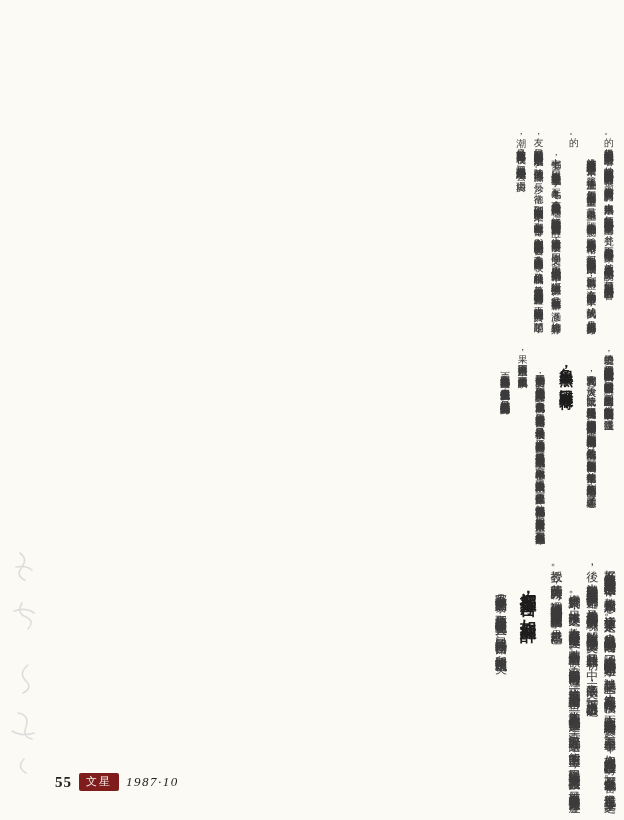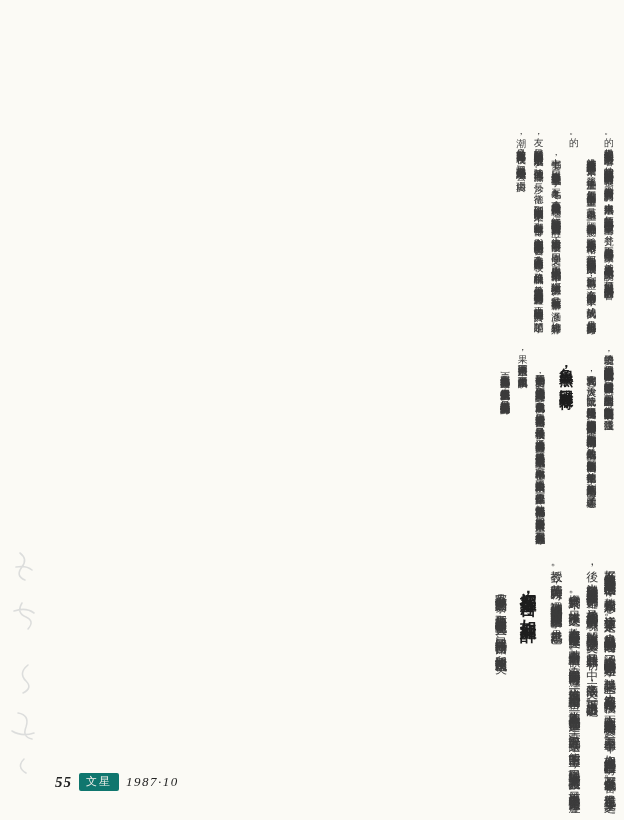--- a/index.html
+++ b/index.html
@@ -40,25 +40,25 @@
   .head1{ font-size:14px; letter-spacing:1.5px; padding-top:10px; }
   .head2{ font-size:16.5px; letter-spacing:1.8px; padding-top:18px; margin:0 10px; }
   
   .footer{
     position:absolute;
     left:55px; top:773px;
     display:flex; align-items:center; gap:7px;
     color:#222;
   }
   .footer .pg{
-    font-weight:bold; font-style:italic;
+    font-weight:bold; 
     font-size:15px; letter-spacing:1px;
   }
   .footer .logo-badge{
-    background:#0f766e; color:#f5f2ec;
+    background:#7f1d1d; color:#f5f2ec;
     font-size:11px; line-height:1;
     padding:3px 7px 4px 7px;
     border-radius:2px;
     letter-spacing:2px;
   }
   .footer .issue{
     font-weight:normal; font-style:italic;
     font-size:13px; letter-spacing:1.5px;
   }
   

